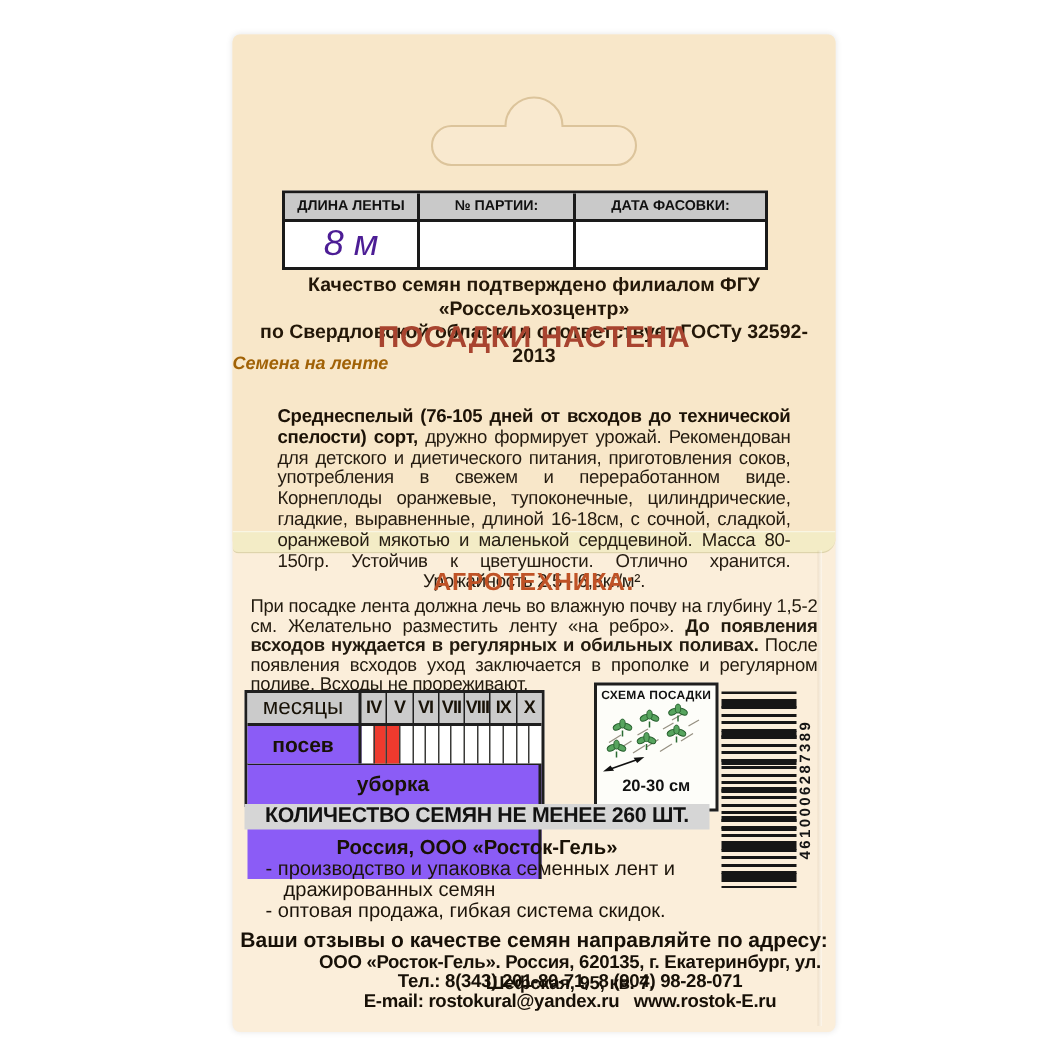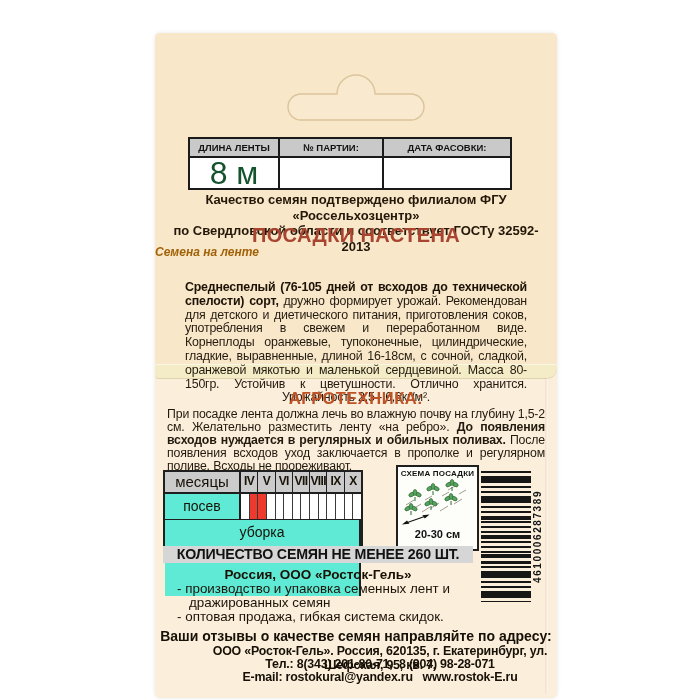--- a/index.html
+++ b/index.html
@@ -1,39 +1,39 @@
 <!DOCTYPE html>
 <html><head>
 <meta charset="utf-8">
 <style>
   html,body{margin:0;padding:0;background:#fff;}
   .page{position:relative;width:700px;height:700px;background:#ffffff;overflow:hidden;
         font-family:"Liberation Sans",sans-serif;}
-  .packet{position:absolute;left:155px;top:33px;width:402px;height:665px;
+  .packet{position:absolute;left:155px;top:23px;width:402px;height:665px;
           background:#fbeeda;border-radius:5px;box-shadow:0 0 4px rgba(0,0,0,0.10);}
   .top-section{position:absolute;left:0;top:0;width:402px;height:338px;
           background:#f8e7c9;border-radius:5px 5px 0 0;}
   .fold-band{position:absolute;left:0;top:331px;width:402px;height:13px;
           background:#f3ecc6;border-bottom:1px solid rgba(160,140,95,0.25);
           border-top:1px solid rgba(255,255,255,0.5);border-radius:0 0 10px 4px;}
   .crease{position:absolute;right:9px;top:344px;bottom:4px;width:3px;
           background:linear-gradient(to right,rgba(150,120,80,0.12),rgba(255,255,255,0.5));}
   .euro-slot{position:absolute;left:50%;transform:translateX(-50%);top:40px;}
 
   
   .itable{position:absolute;left:33px;top:104px;width:324px;background:#fff;
           border:2px solid #1a1a1a;box-sizing:border-box;}
   .irow{display:flex;}
   .ihead{background:#c9c9c9;border-bottom:2px solid #1a1a1a;}
   .icell{box-sizing:border-box;text-align:center;}
   .icell + .icell{border-left:2px solid #1a1a1a;}
   .ihead .icell{font-weight:bold;font-size:9.5px;line-height:17px;height:17px;color:#111;}
   .ival .icell{height:30px;line-height:30px;}
   .ic1{flex:0 0 88px;} .ic2{flex:0 0 104px;} .ic3{flex:1;}
-  .tape-length{color:#14532d;font-size:32px;}
+  .tape-length{color:#4c1d95;font-size:24px;font-style:italic;}
 
   .cert{position:absolute;left:6px;right:6px;top:159px;text-align:center;
         font-weight:bold;font-size:13px;line-height:15.5px;color:#231708;}
   .title{position:absolute;left:0;right:0;top:191px;text-align:center;
         font-weight:bold;font-size:20px;letter-spacing:0.4px;color:#a8442f;}
   .subtitle{position:absolute;left:0;right:0;top:212px;text-align:left;
         font-weight:bold;font-style:italic;font-size:12px;color:#a16207;}
   .desc{position:absolute;left:14px;right:14px;top:232px;margin:16px;
         font-size:12.4px;line-height:13.8px;letter-spacing:-0.2px;color:#241b10;
         text-align:justify;text-align-last:center;}
@@ -52,21 +52,21 @@
   .cal-head{background:#cbcbcb;border-bottom:2px solid #1f1f1f;height:20px;}
   .cal-label{flex:0 0 76px;box-sizing:border-box;text-align:center;
        border-right:2px solid #1f1f1f;color:#181207;}
   .cal-mlabel{font-size:15px;line-height:19px;}
   .cal-months{flex:1;display:flex;}
   .cal-mcell{flex:1;box-sizing:border-box;text-align:center;font-weight:bold;
        font-size:12px;line-height:19px;letter-spacing:-0.6px;color:#181207;}
   .cal-mcell + .cal-mcell{border-left:1.5px solid #1f1f1f;}
   .cal-data{height:25px;border-bottom:1.5px solid #1f1f1f;}
   .cal-data:last-child{border-bottom:none;height:26px;flex-direction:column;}
-  .cal-data .cal-label{font-size:14px;line-height:25px;background:#5eead4;}
+  .cal-data .cal-label{font-size:14px;line-height:25px;background:#8b5cf6;font-weight:bold;}
   .cal-cells{flex:1;display:flex;}
   .cal-hcell{flex:1;box-sizing:border-box;}
   .cal-hcell + .cal-hcell{border-left:1px solid #3a3a38;}
 
   
   .scheme{position:absolute;left:241px;top:432px;width:83px;height:86px;
         background:#fdfdf9;border:2px solid #1f1f1f;box-sizing:border-box;}
   .scheme-title{margin-top:2px;text-align:center;font-weight:bold;font-size:8px;
         letter-spacing:0.2px;color:#111;}
   .scheme svg{display:block;margin:0 auto;}

